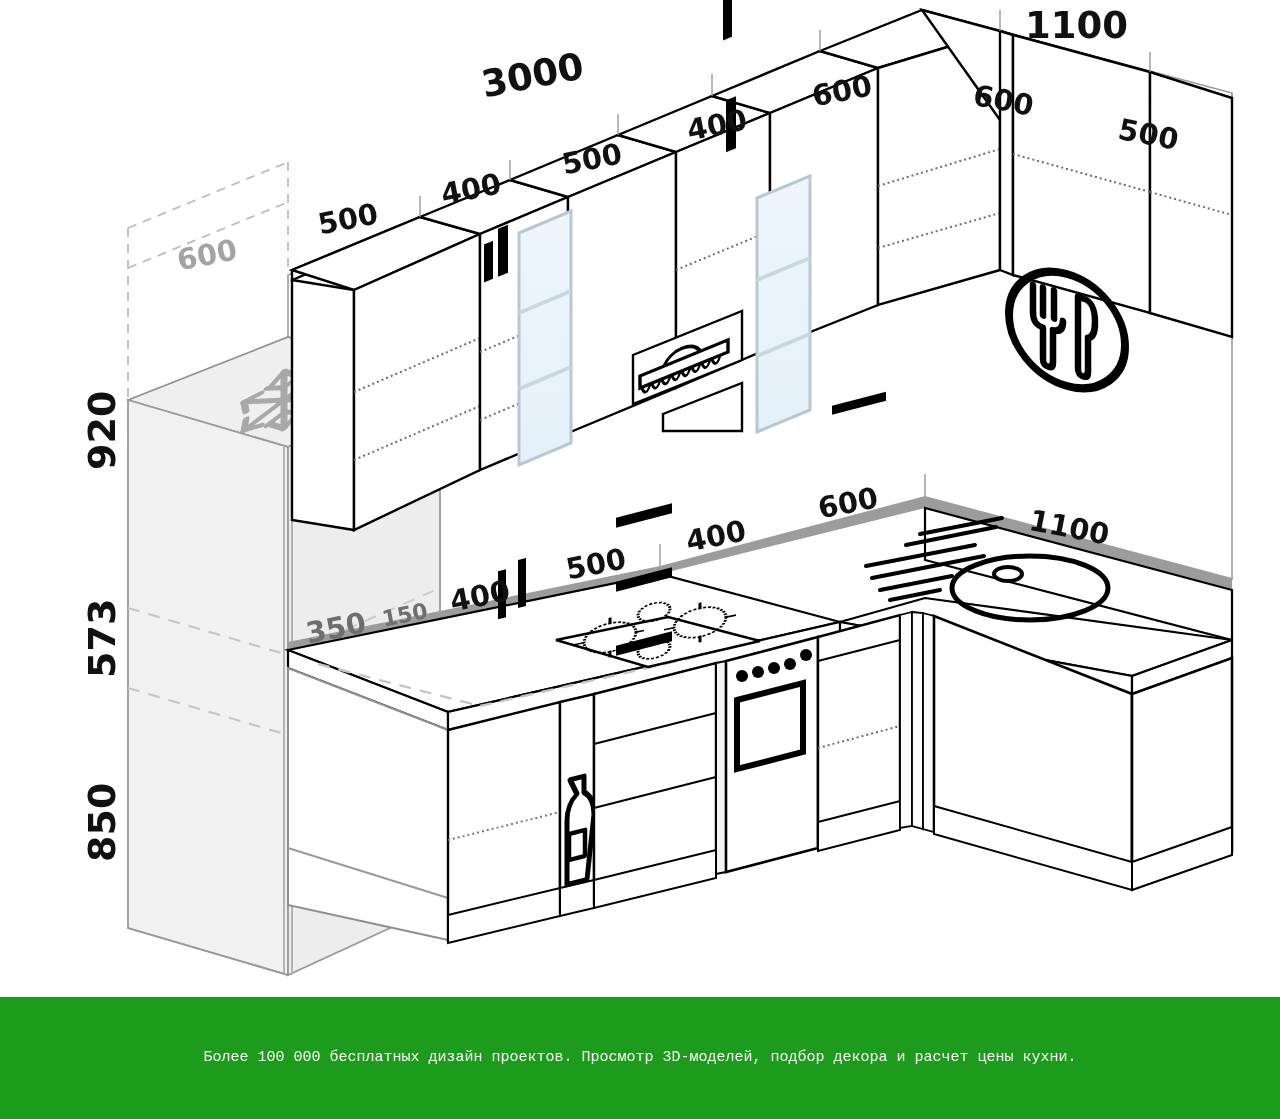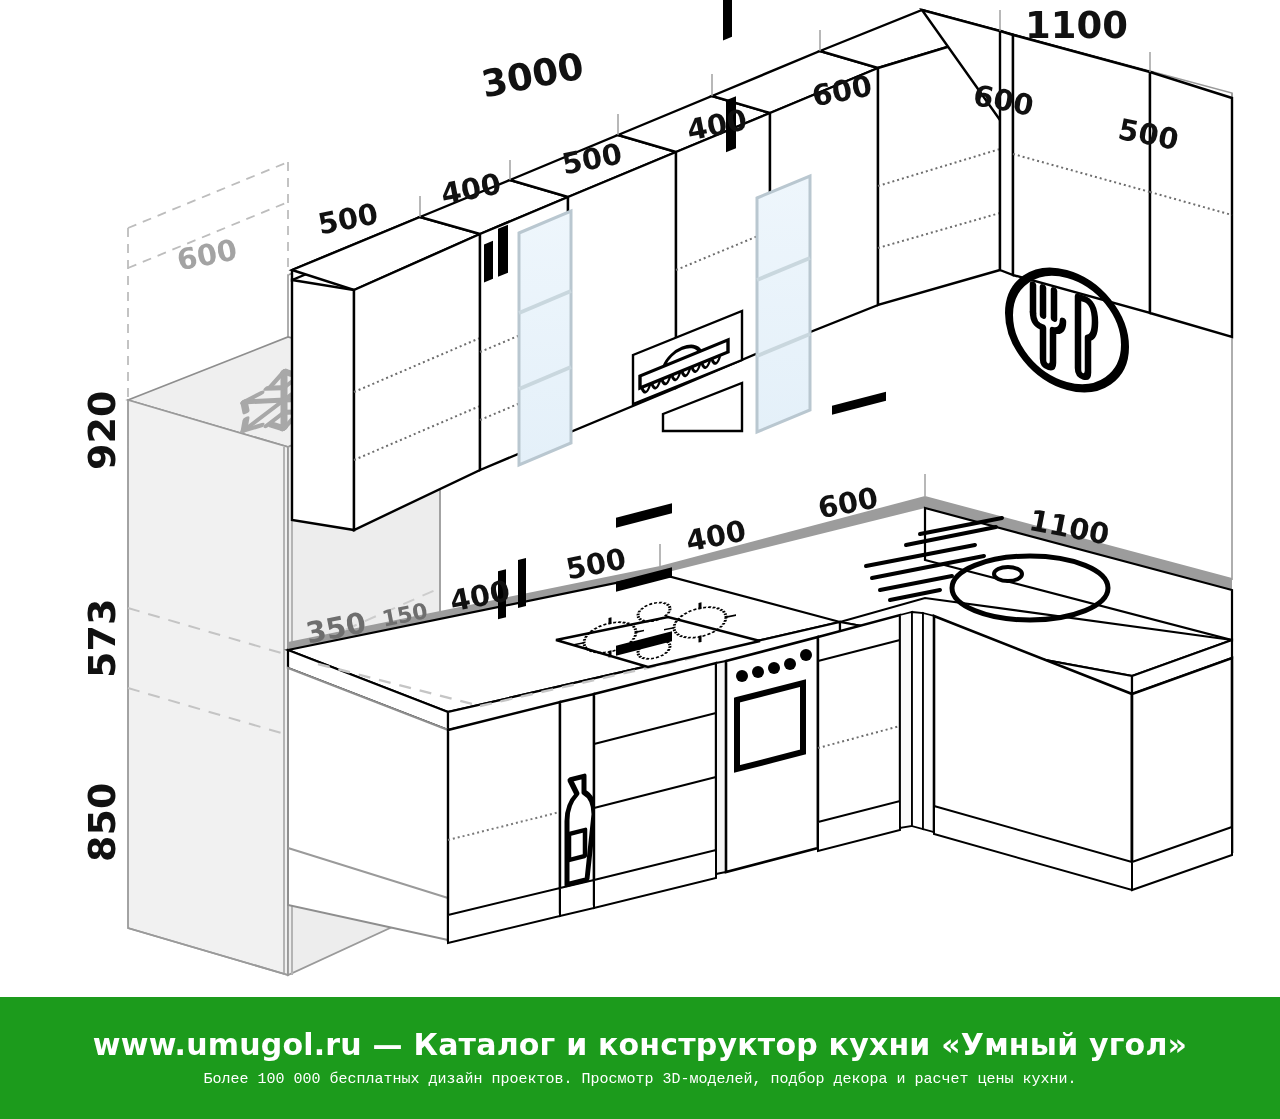--- a/index.html
+++ b/index.html
@@ -382,21 +382,16 @@
     <div class="dim" style="left:1033px;top:503px;font-size:29px;transform:rotate(11deg);">1100</div>
 
     <div class="dim" style="left:174px;top:244px;font-size:29px;transform:rotate(-11deg);color:#a3a3a3;">600</div>
 
     <div class="dim" style="left:80px;top:470px;font-size:38px;transform:rotate(-90deg);transform-origin:0 0;">920</div>
     <div class="dim" style="left:80px;top:678px;font-size:38px;transform:rotate(-90deg);transform-origin:0 0;">573</div>
     <div class="dim" style="left:80px;top:862px;font-size:38px;transform:rotate(-90deg);transform-origin:0 0;">850</div>
   </div>
 
   <div id="banner">
-    <div class="line1">
-      <span class="site">www.umugol.ru</span>
-      <span>—</span>
-      <span>Каталог и конструктор кухни «Умный угол»</span>
-    </div>
     <div class="line2">Более 100 000 бесплатных дизайн проектов. Просмотр 3D-моделей, подбор декора и расчет цены кухни.</div>
   </div>
 
 </div>
 
 </body></html>

